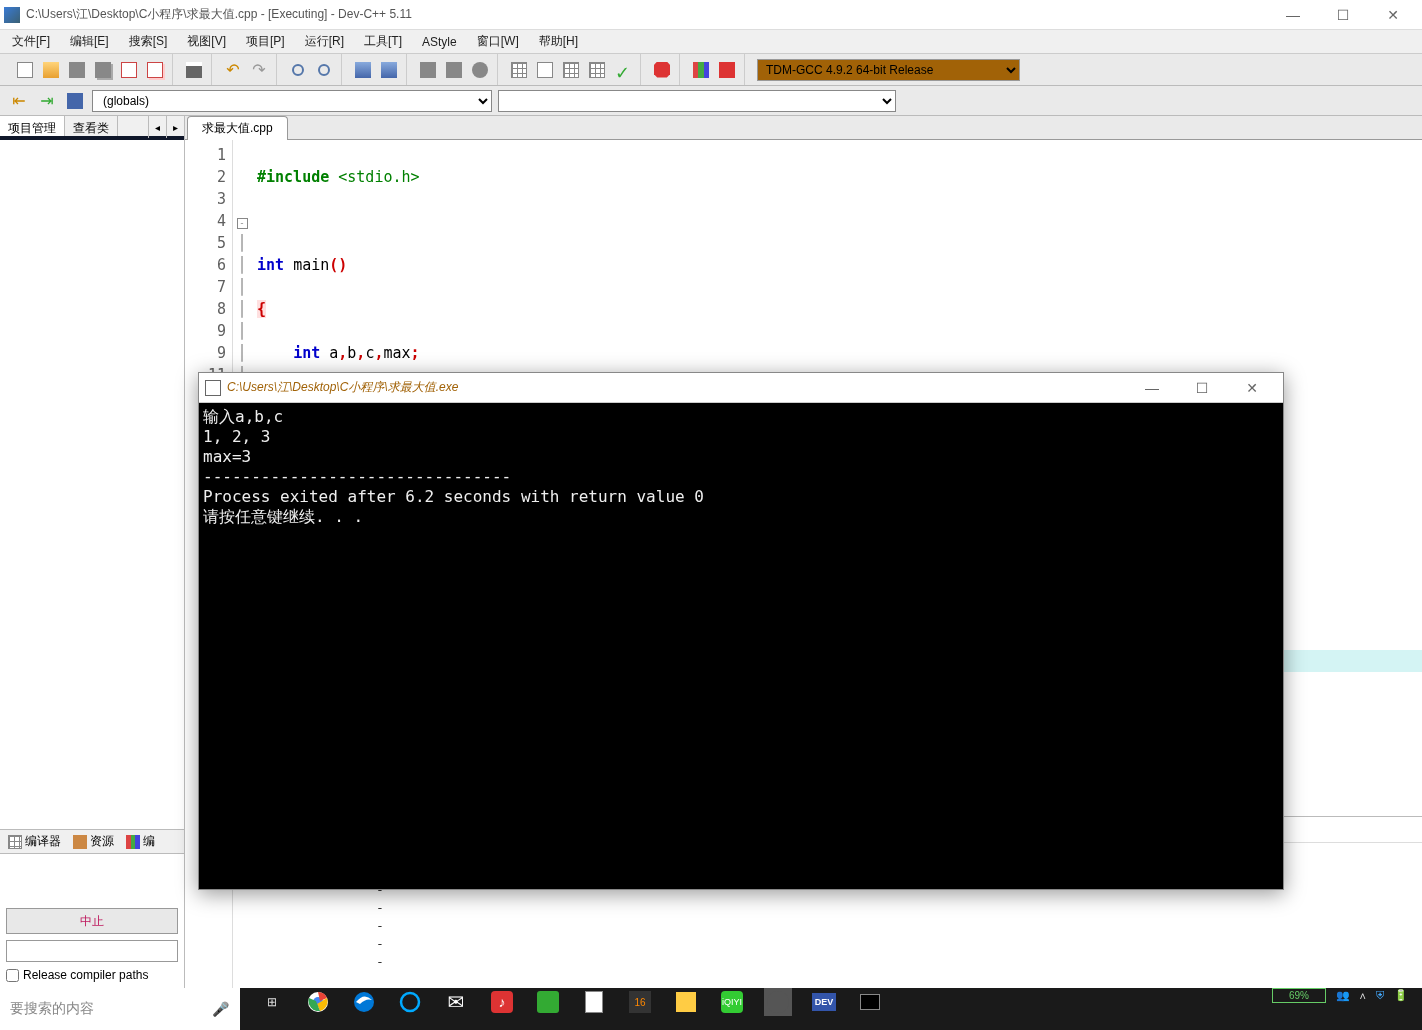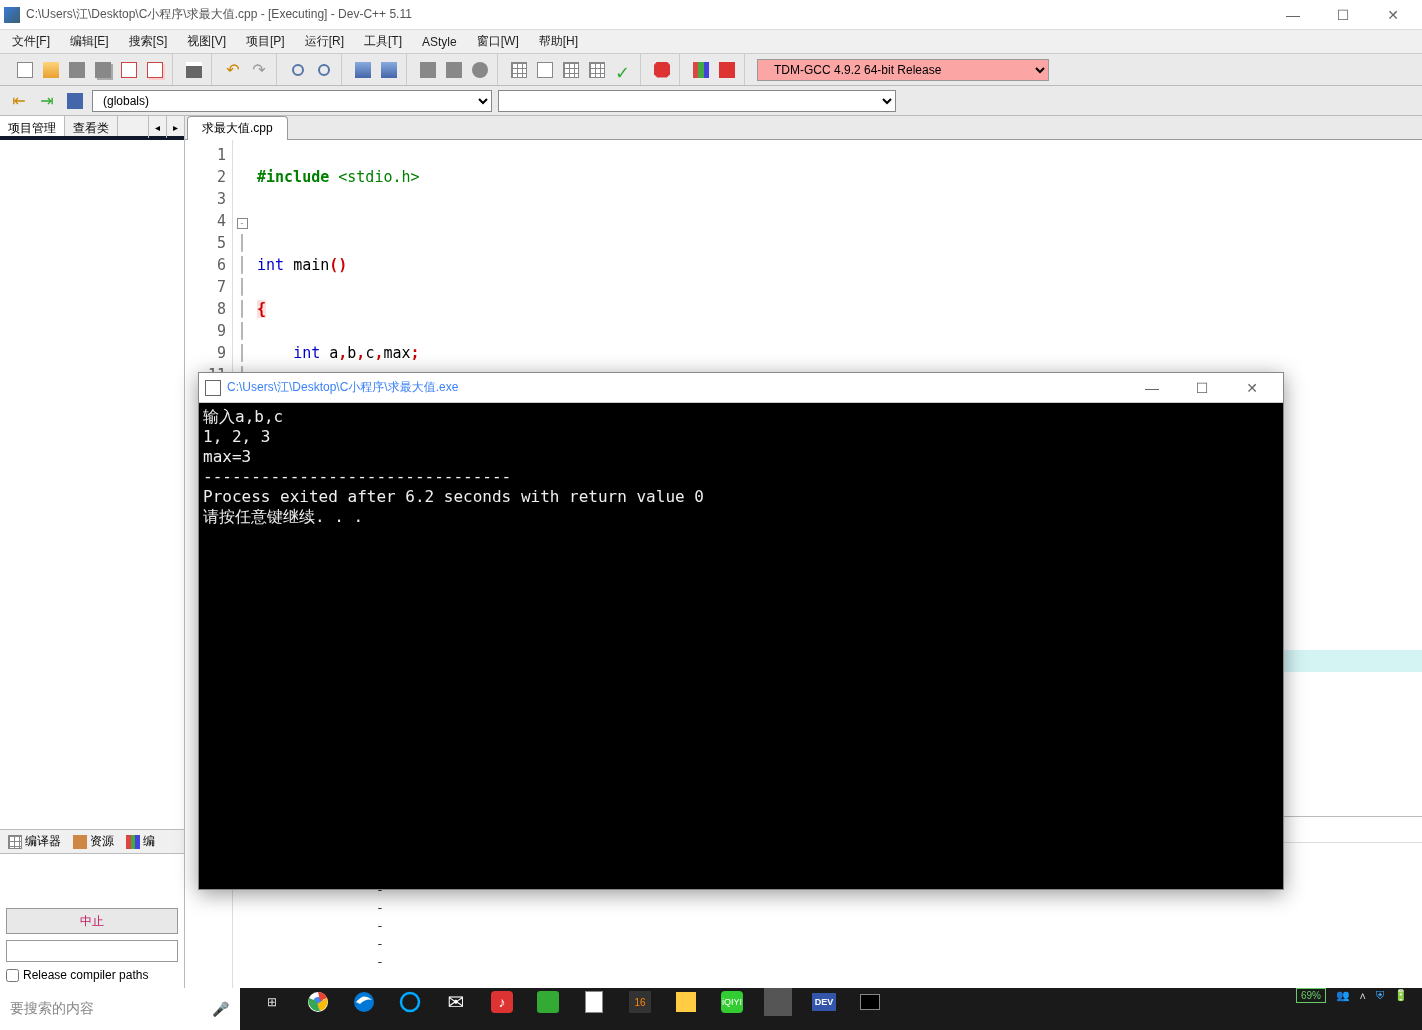--- a/index.html
+++ b/index.html
@@ -14,21 +14,21 @@
 
 
 .menubar { height: 24px; background: #f0f0f0; border-bottom: 1px solid #ccc; display: flex; align-items: center; padding: 3px 6px; gap: 8px; }
 .menu-item { padding: 2px 6px; cursor: pointer; color: #222; }
 
 
 .toolbar { height: 32px; background: #eaeaea; border-bottom: 1px solid #bbb; display: flex; align-items: center; padding: 0 8px; gap: 4px; }
 .tb-group { display: flex; align-items: center; gap: 4px; padding: 0 6px; border-right: 1px solid #ccc; height: 100%; }
 .tb-btn { width: 22px; height: 22px; display: flex; align-items: center; justify-content: center; cursor: pointer; border-radius: 2px; }
 .tb-icon { width: 16px; height: 16px; }
-.compiler-select { margin-left: 8px; height: 22px; width: 292px; font-size: 12px; background: #fca5a5; border: 1px solid #999; padding: 0 12px; }
+.compiler-select { margin-left: 8px; height: 22px; width: 263px; font-size: 12px; background: #a16207; border: 1px solid #999; padding: 0 4px; }
 
 
 .toolbar2 { height: 30px; background: #eaeaea; border-bottom: 1px solid #bbb; display: flex; align-items: center; padding: 0 8px; gap: 6px; }
 .scope-select { height: 22px; background: #fff; border: 1px solid #888; padding: 0 6px; font-size: 12px; }
 .scope-select.s1 { width: 400px; }
 .scope-select.s2 { width: 398px; }
 
 
 .main { display: flex; height: calc(100% - 30px - 24px - 32px - 30px - 42px); position: relative; }
 
@@ -53,51 +53,51 @@
 .editor-area { flex: 1; display: flex; flex-direction: column; position: relative; }
 .editor-tabs { height: 24px; background: #eaeaea; display: flex; align-items: flex-end; border-bottom: 1px solid #999; padding-left: 2px; }
 .editor-tab { background: #fff; border: 1px solid #999; border-bottom: none; border-radius: 4px 4px 0 0; padding: 3px 14px; font-size: 12px; margin-bottom: -1px; }
 .editor { flex: 1; display: flex; font-family: Consolas, monospace; font-size: 15px; background: #fff; position: relative; }
 .gutter { width: 48px; background: #fff; border-right: 1px solid #ddd; text-align: right; padding: 4px 6px 0 0; color: #606060; line-height: 22px; }
 .fold-col { width: 18px; padding-top: 4px; line-height: 22px; text-align: center; color: #888; }
 .fold-box { width: 11px; height: 11px; border: 1px solid #888; display: inline-flex; align-items: center; justify-content: center; font-size: 9px; line-height: 9px; cursor: pointer; }
 .code { flex: 1; padding: 4px 0 0 6px; line-height: 22px; white-space: pre; }
 .code-line { height: 22px; }
 .hl-line { background: #d4f4f4; display: block; width: 100%; }
-.kw { color: #0000cc; font-weight: normal; }
+.kw { color: #0000cc; font-weight: bold; }
 .pp { color: #008000; font-weight: bold; }
 .inc { color: #008000; }
 .str { color: #0000dd; }
 .str2 { color: #c00000; }
 .num { color: #c00080; }
 .punct { color: #cc0000; font-weight: bold; }
 .fn { color: #000; }
 .brace { color: #cc0000; font-weight: bold; background: #ffe0e0; }
 
 
 .bottom-panel { position: absolute; left: 185px; right: 0; top: 700px; height: 200px; border-top: 1px solid #bbb; background: #fff; }
 .bp-header { font-size: 12px; padding: 4px 6px; border-bottom: 1px solid #ddd; color: #444; }
 .bp-content { font-family: Consolas, monospace; font-size: 13px; padding: 2px 6px; color: #333; line-height: 18px; }
 
 
 .console-win { position: absolute; left: 198px; top: 372px; width: 1086px; height: 518px; background: #000; border: 1px solid #888; box-shadow: 0 4px 20px rgba(0,0,0,0.4); z-index: 50; }
 .console-title { height: 30px; background: #fff; display: flex; align-items: center; padding: 0 6px; border-bottom: 1px solid #ccc; }
 .console-title-icon { width: 16px; height: 16px; border: 1px solid #666; margin-right: 6px; }
-.console-title-text { flex: 1; color: #3b82f6; font-size: 12px; }
+.console-title-text { flex: 1; color: #a16207; font-size: 12px; font-style: italic; }
 .console-body { padding: 4px 4px; font-family: "NSimSun", Consolas, monospace; font-size: 16px; color: #eee; line-height: 20px; white-space: pre; }
 
 
 .taskbar { position: absolute; left: 0; right: 0; bottom: 0; height: 42px; background: #1a1a1a; display: flex; align-items: flex-start; }
 .search-box { width: 240px; height: 42px; background: #fff; display: flex; align-items: center; padding: 0 10px; gap: 8px; color: #888; font-size: 14px; }
 .search-mic { margin-left: auto; color: #555; }
 .task-icons { display: flex; align-items: center; gap: 18px; margin-left: 18px; }
 .task-icon { width: 28px; height: 28px; display: flex; align-items: center; justify-content: center; cursor: pointer; }
 .task-icon.active { background: #555; }
 .tray { margin-left: auto; display: flex; align-items: center; gap: 10px; padding-right: 14px; color: #ddd; font-size: 11px; }
-.battery { border: 1px solid #6c6; padding: 1px 4px; color: #6c6; font-size: 10px; }
+.battery { border: 1px solid #6c6; padding: 1px 16px; color: #6c6; font-size: 10px; }
 
 
 .ic-new { background: #fff; border: 1px solid #888; }
 .ic-open { background: linear-gradient(#ffd47a,#e8a030); }
 .ic-save { background: #888; }
 .ic-saveall { background: #888; box-shadow: 2px 2px 0 #aaa; }
 .ic-close { background: #fff; border: 1px solid #c44; }
 .ic-closeall { background: #fff; border: 1px solid #c44; box-shadow: 2px 2px 0 #fcc; }
 .ic-print { background: #666; border-top: 4px solid #fff; }
 .ic-undo { color: #c80; font-size: 16px; }

